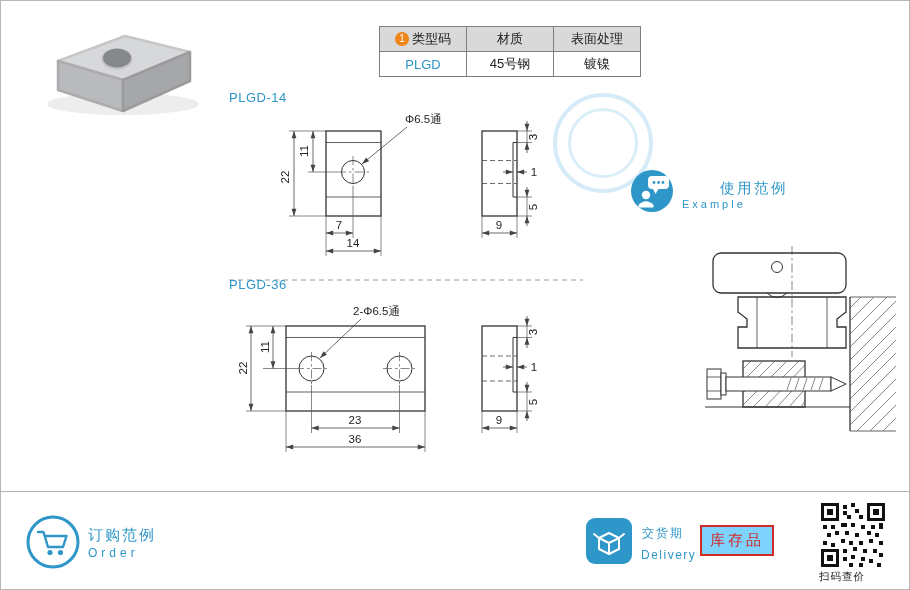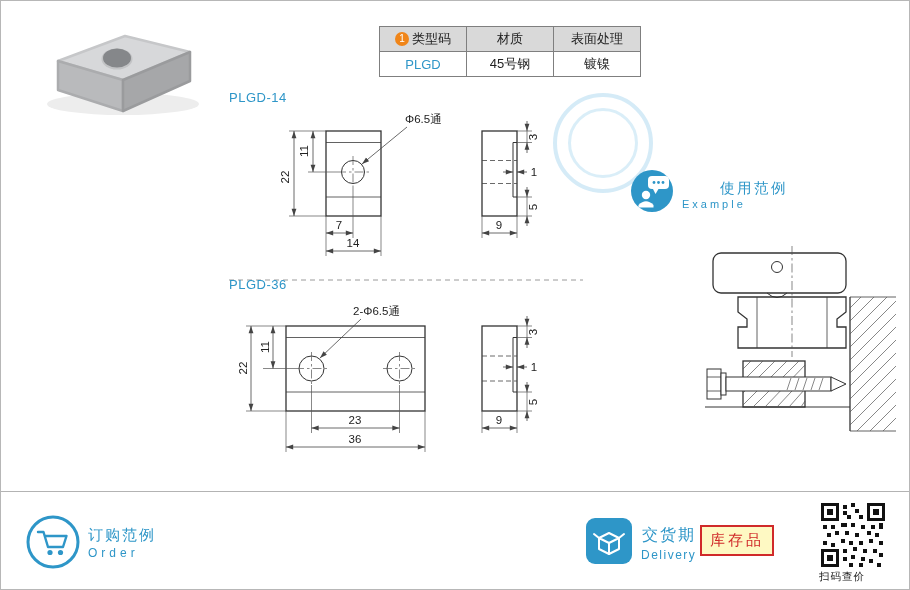--- a/index.html
+++ b/index.html
@@ -47,24 +47,24 @@
 
   .footer-divider{position:absolute;left:0;top:490px;width:910px;height:1px;background:#b3b3b3;z-index:3;}
 
   .icon-abs{position:absolute;z-index:3;}
   .order-title{left:87px;top:525px;color:#2e96c8;font-size:15px;letter-spacing:2px;text-align:right;}
   .order-sub{left:87px;top:545px;color:#2e96c8;font-size:12px;letter-spacing:4px;}
   table.order-table{position:absolute;left:160px;top:511px;z-index:3;border-collapse:collapse;font-size:12px;color:#222;}
   table.order-table td{border:1px solid #7f7f7f;height:20px;text-align:center;padding:0 2px;}
   .ot-c1{width:76px;} .ot-c2{width:24px;} .ot-c3{width:48px;}
 
-  .delivery-title{left:641px;top:524px;color:#2e96c8;font-size:16px;letter-spacing:2px;}
+  .delivery-title{left:641px;top:524px;color:#2e96c8;font-size:12px;letter-spacing:2px;}
   .delivery-sub{left:640px;top:547px;color:#2e96c8;font-size:12px;letter-spacing:1.5px;}
   .stock-badge{left:699px;top:524px;border:2px solid #d02a2a;color:#d02a2a;font-size:15px;letter-spacing:3px;
-               padding:4px 8px;background:#fef9c3;}
+               padding:4px 8px;background:#7dd3fc;}
   .qr-caption{left:818px;top:569px;width:68px;text-align:left;font-size:10.5px;letter-spacing:1px;color:#222;}
 </style>
 </head>
 <body>
 
 <div class="page">
 
   <div class="wm-ring">
       <div class="wm-ring-inner"></div>
     </div>

